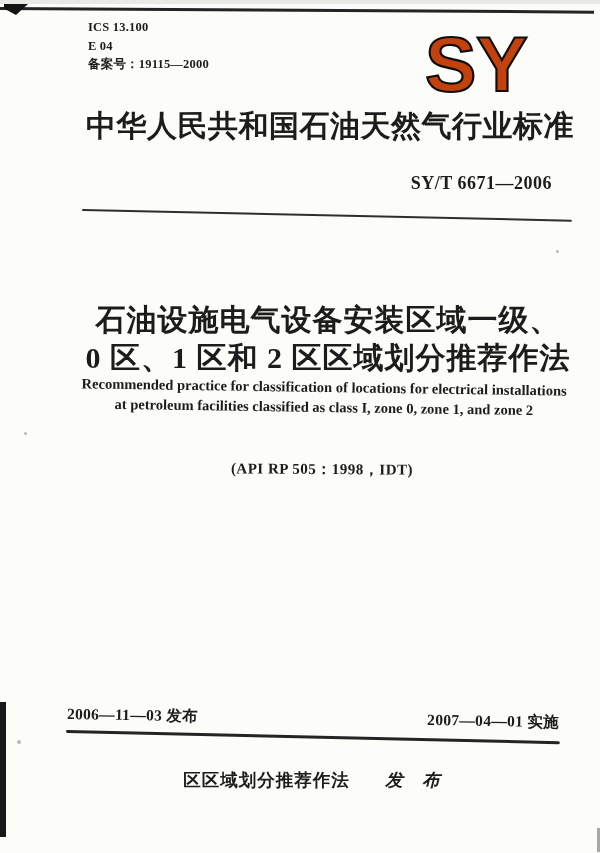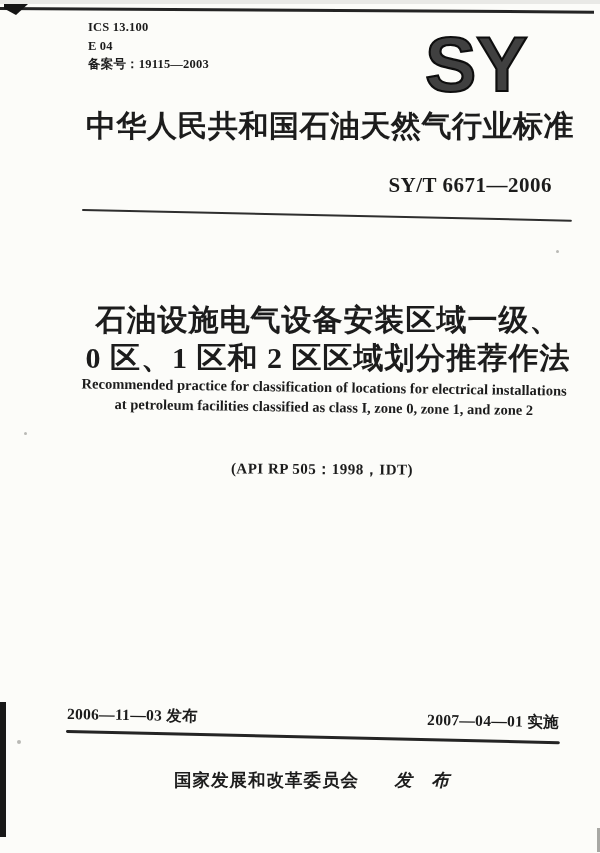--- a/index.html
+++ b/index.html
@@ -15,24 +15,24 @@
     background: #141414; clip-path: polygon(0 0, 100% 0, 50% 100%, 0 40%); }
   .left-band { position: absolute; left: 0; top: 698px; width: 6px; height: 135px; background: #181818; }
   .right-sliver { position: absolute; right: 0; top: 824px; width: 3px; height: 24px; background: #a8a8a4; }
   .speck { position: absolute; background: #b9b9b5; border-radius: 50%; }
 
   
   .meta { position: absolute; left: 88px; top: 14px; font-size: 12.5px;
     font-weight: bold; line-height: 18.5px; letter-spacing: .2px; }
   .logo { position: absolute; left: 425px; top: 22px; line-height: 1;
     font-family: "Liberation Sans", "DejaVu Sans", sans-serif;
-    font-size: 77px; font-weight: 900; color: #404040; -webkit-text-stroke: 2.2px #0e0e0e; }
+    font-size: 77px; font-weight: 900; color: #c2410c; -webkit-text-stroke: 2.2px #0e0e0e; }
   .std-heading { position: absolute; left: 30px; top: 102px; width: 600px; text-align: center;
     font-size: 30px; font-weight: bold; letter-spacing: .5px; white-space: nowrap; }
-  .std-number { position: absolute; right: 48px; top: 169px; font-size: 21px;
+  .std-number { position: absolute; right: 48px; top: 169px; font-size: 18px;
     font-weight: bold; letter-spacing: .5px; }
   .rule1 { position: absolute; left: 82px; top: 205px; width: 490px; height: 2px;
     background: #2e2e2e; transform: rotate(1.25deg); transform-origin: left center; border-radius: 2px; }
 
   
   .title-zh { position: absolute; left: 28px; top: 297px; width: 600px; text-align: center;
     font-size: 30px; font-weight: bold; line-height: 38px; letter-spacing: 1px; white-space: nowrap; }
   .title-en { position: absolute; left: 24px; top: 373px; width: 600px; text-align: center;
     font-size: 14.5px; font-weight: bold; line-height: 20px;
     transform: rotate(0.85deg); }
@@ -58,21 +58,21 @@
   <div class="top-blob"></div>
   <div class="left-band"></div>
   <div class="right-sliver"></div>
   <div class="speck" style="left:17px;top:736px;width:4px;height:4px;"></div>
   <div class="speck" style="left:24px;top:428px;width:3px;height:3px;"></div>
   <div class="speck" style="left:556px;top:246px;width:3px;height:3px;"></div>
 
   <div class="meta">
     <div>ICS 13.100</div>
     <div>E 04</div>
-    <div>备案号：19115—2003</div>
+    <div>备案号：19115—2000</div>
   </div>
 
   <div class="logo">SY</div>
 
   <div class="std-heading">中华人民共和国石油天然气行业标准</div>
   <div class="std-number">SY/T 6671—2006</div>
   <div class="rule1"></div>
 
   <div class="title-zh">
     <div>石油设施电气设备安装区域一级、</div>
@@ -84,17 +84,17 @@
   </div>
   <div class="api">(API RP 505：1998，IDT)</div>
 
   <div class="dates">
     <span>2006—11—03 发布</span>
     <span>2007—04—01 实施</span>
   </div>
   <div class="rule2"></div>
 
   <div class="publisher">
-    <span>国家发展和改革委员会</span>
+    <span>区区域划分推荐作法</span>
     <span class="gap">发　布</span>
   </div>
 
 </div>
 
 </body></html>

